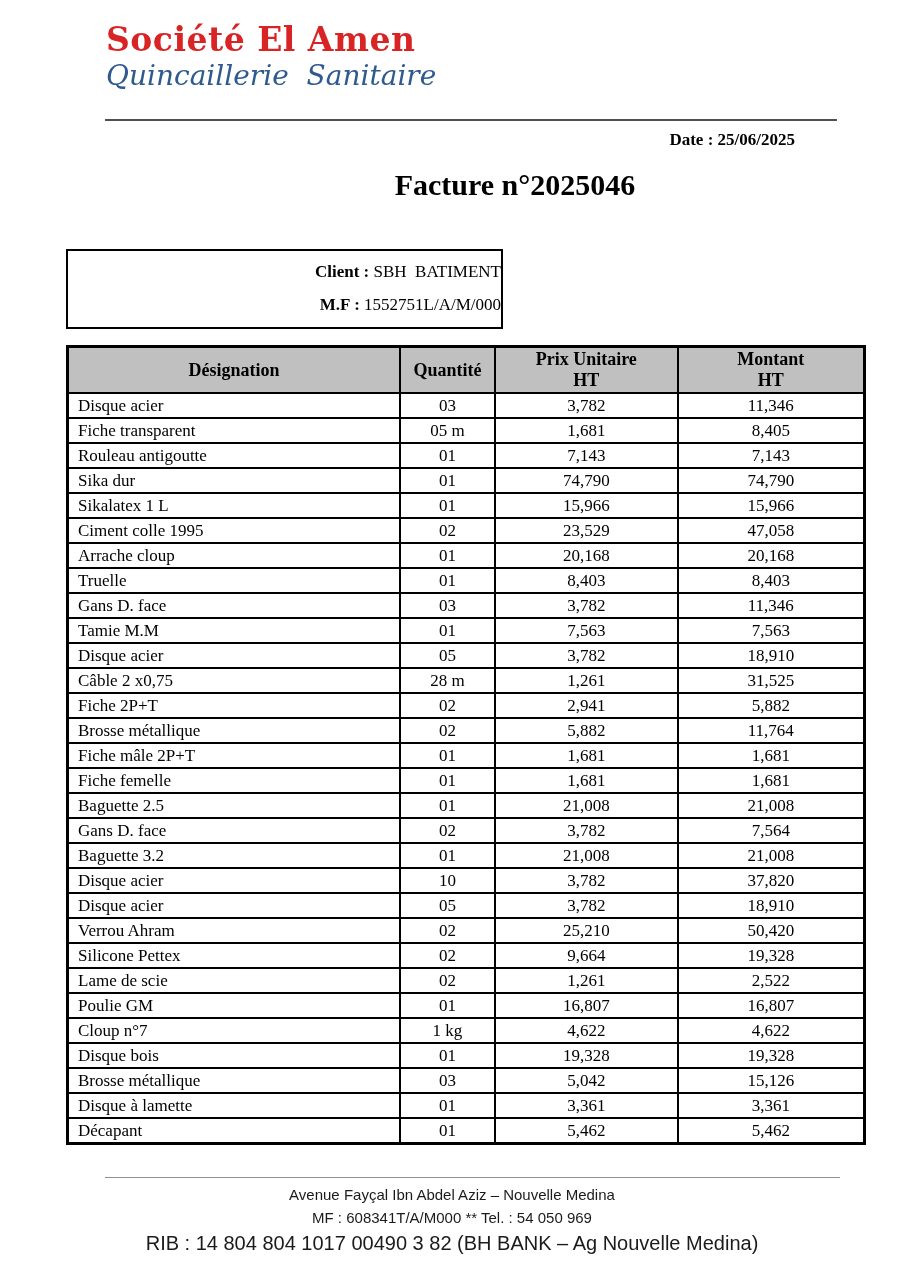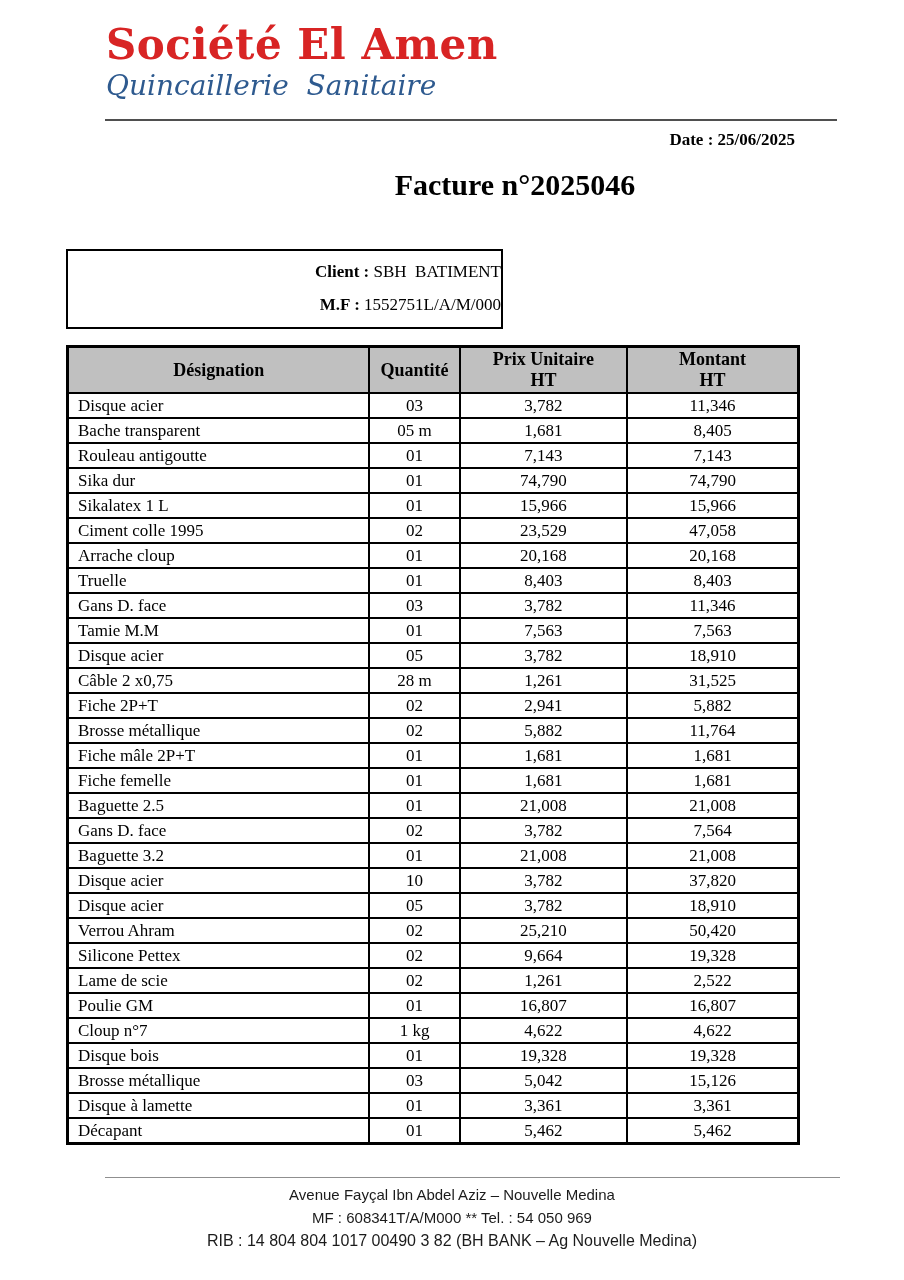--- a/index.html
+++ b/index.html
@@ -9,21 +9,21 @@
     background:#ffffff;
     font-family:"Liberation Serif", serif;
     color:#000;
     overflow:hidden;
   }
   
   .letterhead{position:absolute;left:106px;top:20px;}
   .company-name{
     font-family:"DejaVu Serif", serif;
     font-weight:bold;
-    font-size:42px;
+    font-size:33px;
     letter-spacing:.5px;
     color:#d82424;
   }
   .company-tagline{
     font-family:"DejaVu Serif", serif;
     font-style:italic;
     font-size:28px;
     color:#2e5a8f;
     word-spacing:9px;
   }
@@ -49,21 +49,21 @@
     box-sizing:border-box;
     padding:11px 0 0 13px;
     font-size:17px;
   }
   .client-box .row{margin:0 0 13px 0;text-align:right;}
   .client-box .lbl{font-weight:bold;}
   .client-box .val{white-space:pre;}
   
   .items-table{
     position:absolute;left:66px;top:345px;
-    width:734px;
+    width:800px;
     border-collapse:collapse;
     border:3px solid #000;
     font-size:17px;
   }
   .items-table th{
     background:#c0c0c0;
     border:2px solid #000;
     font-weight:bold;
     font-size:18px;
     height:44px;
@@ -91,21 +91,21 @@
     width:735px;height:1px;background:#8f8f8f;
   }
   .footer{
     position:absolute;left:0;top:1186px;width:904px;
     text-align:center;
     font-family:"Liberation Sans", sans-serif;
     font-size:15px;
     color:#1b1b1b;
   }
   .footer .f-line{margin:0 0 6px 0;}
-  .footer .f-line3{font-size:16px;}
+  .footer .f-line3{font-size:20px;}
 </style>
 </head>
 <body>
 
 <div class="page">
 
   <div class="letterhead">
     <div class="company-name">Société El Amen</div>
     <div class="company-tagline">Quincaillerie Sanitaire</div>
   </div>
@@ -145,21 +145,21 @@
       </tr>
     </thead>
     <tbody>
         <tr>
           <td class="col-designation">Disque acier</td>
           <td>03</td>
           <td>3,782</td>
           <td>11,346</td>
         </tr>
         <tr>
-          <td class="col-designation">Bache transparent</td>
+          <td class="col-designation">Fiche transparent</td>
           <td>05 m</td>
           <td>1,681</td>
           <td>8,405</td>
         </tr>
         <tr>
           <td class="col-designation">Rouleau antigoutte</td>
           <td>01</td>
           <td>7,143</td>
           <td>7,143</td>
         </tr>

